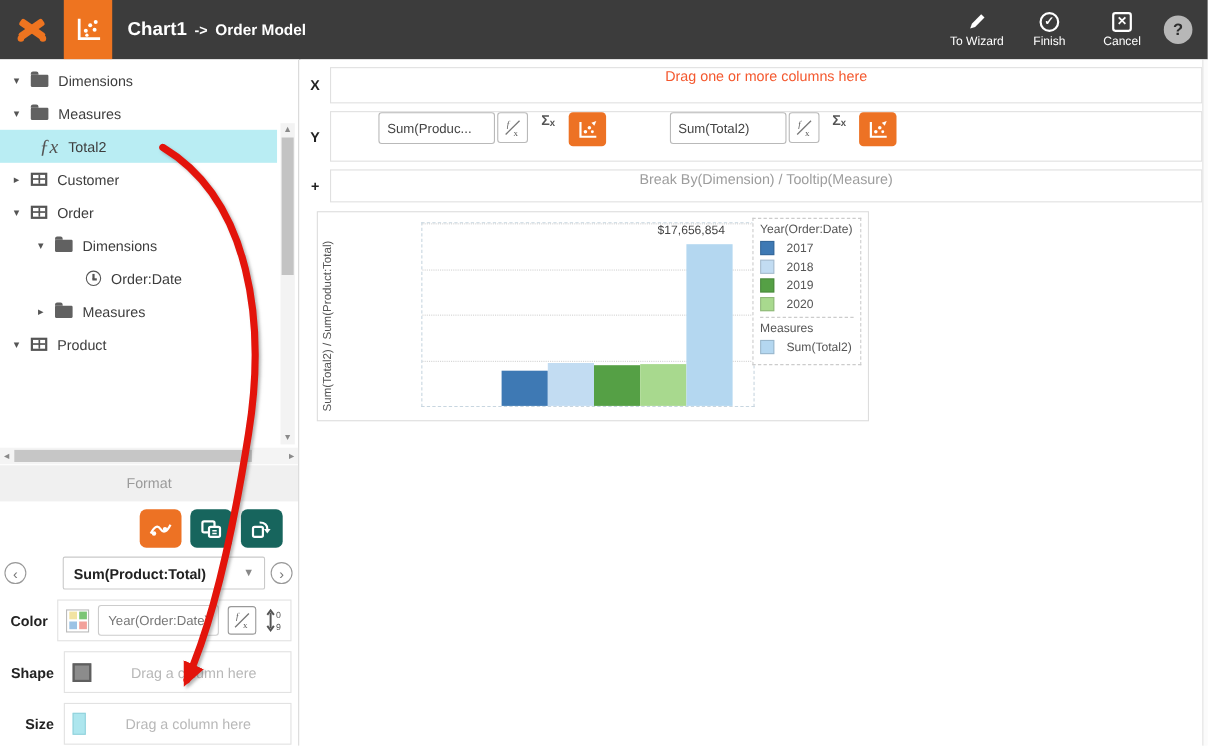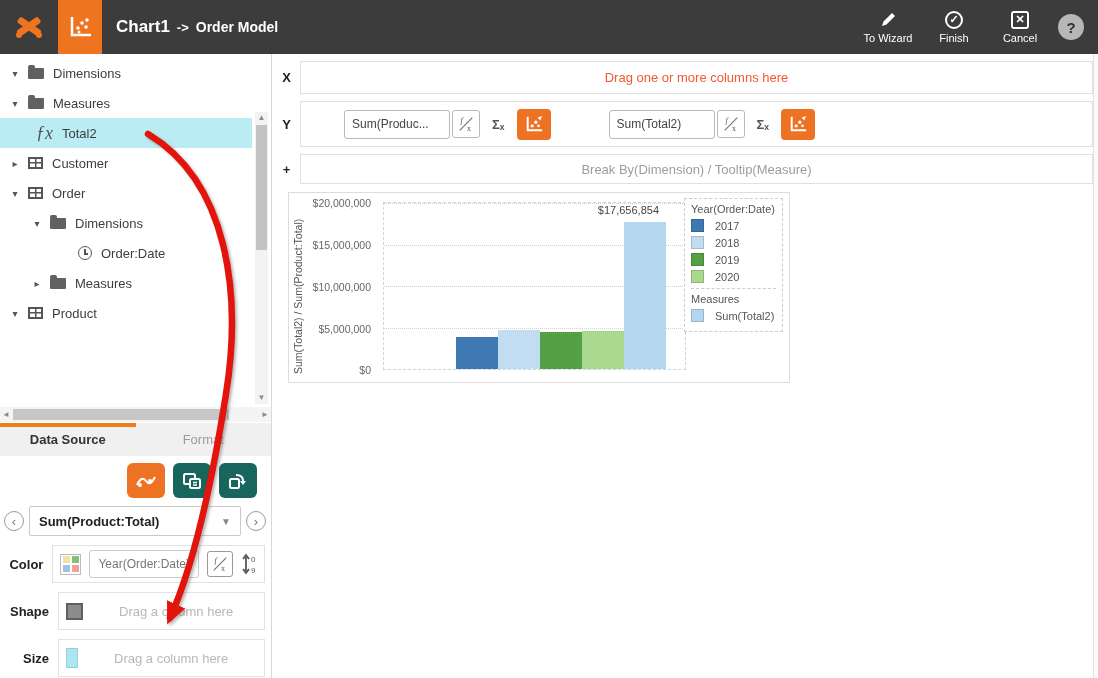--- a/index.html
+++ b/index.html
@@ -61,21 +61,21 @@
   .panel { position:absolute; top:402px; left:0; width:271px; bottom:0; background:#fff; }
   .toolbar { display:flex; justify-content:flex-end; gap:8px; padding:7px 14px 0 0; }
   .tbtn { width:38px; height:35px; border-radius:6px; display:flex; align-items:center; justify-content:center; }
   .tbtn.orange { background:#ed7224; }
   .tbtn.teal { background:#17655d; }
 
   .selrow { display:flex; align-items:center; gap:5px; padding:8px 5px 0 4px; }
   .circbtn { width:20px; height:20px; border:1px solid #9a9a9a; border-radius:50%; color:#777;
     display:flex; align-items:center; justify-content:center; font-size:13px; line-height:1; flex:none; }
   .selector { flex:1; height:30px; border:1px solid #c9c9c9; border-radius:2px; background:#fff;
-    display:flex; align-items:center; padding:0 9px; font-size:13px; font-weight:bold; color:#222; }
+    display:flex; align-items:center; padding:0 9px; font-size:13px; font-weight:bold; color:#222;margin-left:28px; }
   .selector .car { margin-left:auto; color:#888; font-size:10px; }
 
   .bindrow { display:flex; align-items:center; margin:9px 6px 0 0; }
   .bindlab { width:58px; text-align:right; padding-right:9px; font-size:13px; font-weight:bold; color:#222; }
   .bindbox { flex:1; height:38px; border:1px solid #e2e2e2; background:#fff;
     display:flex; align-items:center; padding:0 7px; gap:8px; }
   .dragtxt { color:#b8b8b8; font-size:13px; margin-left:28px; }
   .palette { width:21px; height:21px; border:1px solid #bbb; background:#fff; flex:none;
     display:grid; grid-template-columns:1fr 1fr; grid-template-rows:1fr 1fr; gap:1.5px; padding:1.5px; }
   .palette i { display:block; }
@@ -88,21 +88,21 @@
   .sizeic { width:12px; height:20px; background:#ade6ee; border:1px solid #93d2dc; flex:none; }
 
   .arrow { position:absolute; top:0; left:0; pointer-events:none; z-index:40;
     filter:drop-shadow(2px 2px 1.5px rgba(110,110,110,.5)); }
 
   
   .main { position:absolute; top:54px; left:273px; right:5px; bottom:0; background:#fff; }
   .right-edge { position:absolute; top:54px; right:0; width:5px; bottom:0; background:#fbfbfb; border-left:1px solid #e3e3e3; }
   .encrow { display:flex; align-items:center; margin-top:7px; }
   .enclab { width:27px; text-align:center; font-size:13px; font-weight:bold; color:#222; flex:none; }
-  .encbox { flex:1; border:1px solid #e0e0e0; background:#fff; display:flex; align-items:center; }
+  .encbox { flex:1; border:1px solid #e0e0e0; background:#fff; display:flex; }
   .xbox { height:33px; justify-content:center; }
   .xph { color:#f4582e; font-size:13px; }
   .ybox { height:46px; padding-left:7px; gap:0; }
   .bbox { height:30px; justify-content:center; }
   .bph { color:#9d9d9d; font-size:13px; }
   .chipval { width:106px; height:29px; border:1px solid #b9b9b9; border-radius:3px; background:#fff;
     display:flex; align-items:center; padding:0 7px; font-size:12px; color:#444; white-space:nowrap; overflow:hidden;margin-left:36px; }
   .chipfx { width:28px; height:28px; border:1px solid #b9b9b9; border-radius:3px; background:#fff;
     display:flex; align-items:center; justify-content:center; margin-left:2px; }
   .sigma { margin:0 12px; font-size:13px; font-weight:bold; color:#555; }
@@ -250,21 +250,20 @@
       <div class="vthumb"></div>
       <span class="varr" style="bottom:0">▼</span>
     </div>
     <div class="hscroll">
       <span class="harr" style="left:0">◄</span>
       <div class="hthumb"></div>
       <span class="harr" style="right:0">►</span>
     </div>
 
     <div class="tabs">
-      <div class="tab active">Data Source</div>
       <div class="tab">Format</div>
     </div>
 
     <div class="panel">
       <div class="toolbar">
         <div class="tbtn orange">
           <svg width="22" height="18" viewBox="0 0 22 18">
             <path d="M2 13 Q7 3 11 9 T20 5" stroke="#fff" stroke-width="2" fill="none"></path>
             <circle cx="5" cy="13" r="2" fill="#fff"></circle>
             <circle cx="15" cy="9" r="2" fill="#fff"></circle>
@@ -404,27 +403,20 @@
 
     <div class="encrow">
       <span class="enclab">+</span>
       <div class="encbox bbox">
         <span class="bph">Break By(Dimension) / Tooltip(Measure)</span>
       </div>
     </div>
 
     <div class="card">
       <div class="ylab">Sum(Total2) / Sum(Product:Total)</div>
-      <div class="yticks">
-        <span style="top:-5px">$20,000,000</span>
-        <span style="top:calc(25% - 5px)">$15,000,000</span>
-        <span style="top:calc(50% - 5px)">$10,000,000</span>
-        <span style="top:calc(75% - 5px)">$5,000,000</span>
-        <span style="top:calc(100% - 6px)">$0</span>
-      </div>
       <div class="plot">
         <div class="grid" style="top:0"></div>
         <div class="grid" style="top:25%"></div>
         <div class="grid" style="top:50%"></div>
         <div class="grid" style="top:75%"></div>
         <div class="bars">
             <div class="bar" style="height: 19%; background: rgb(62, 121, 180);"></div>
             <div class="bar" style="height: 23.25%; background: rgb(194, 220, 242);"></div>
             <div class="bar" style="height: 22%; background: rgb(85, 160, 69);"></div>
             <div class="bar" style="height: 23%; background: rgb(168, 217, 142);"></div>

